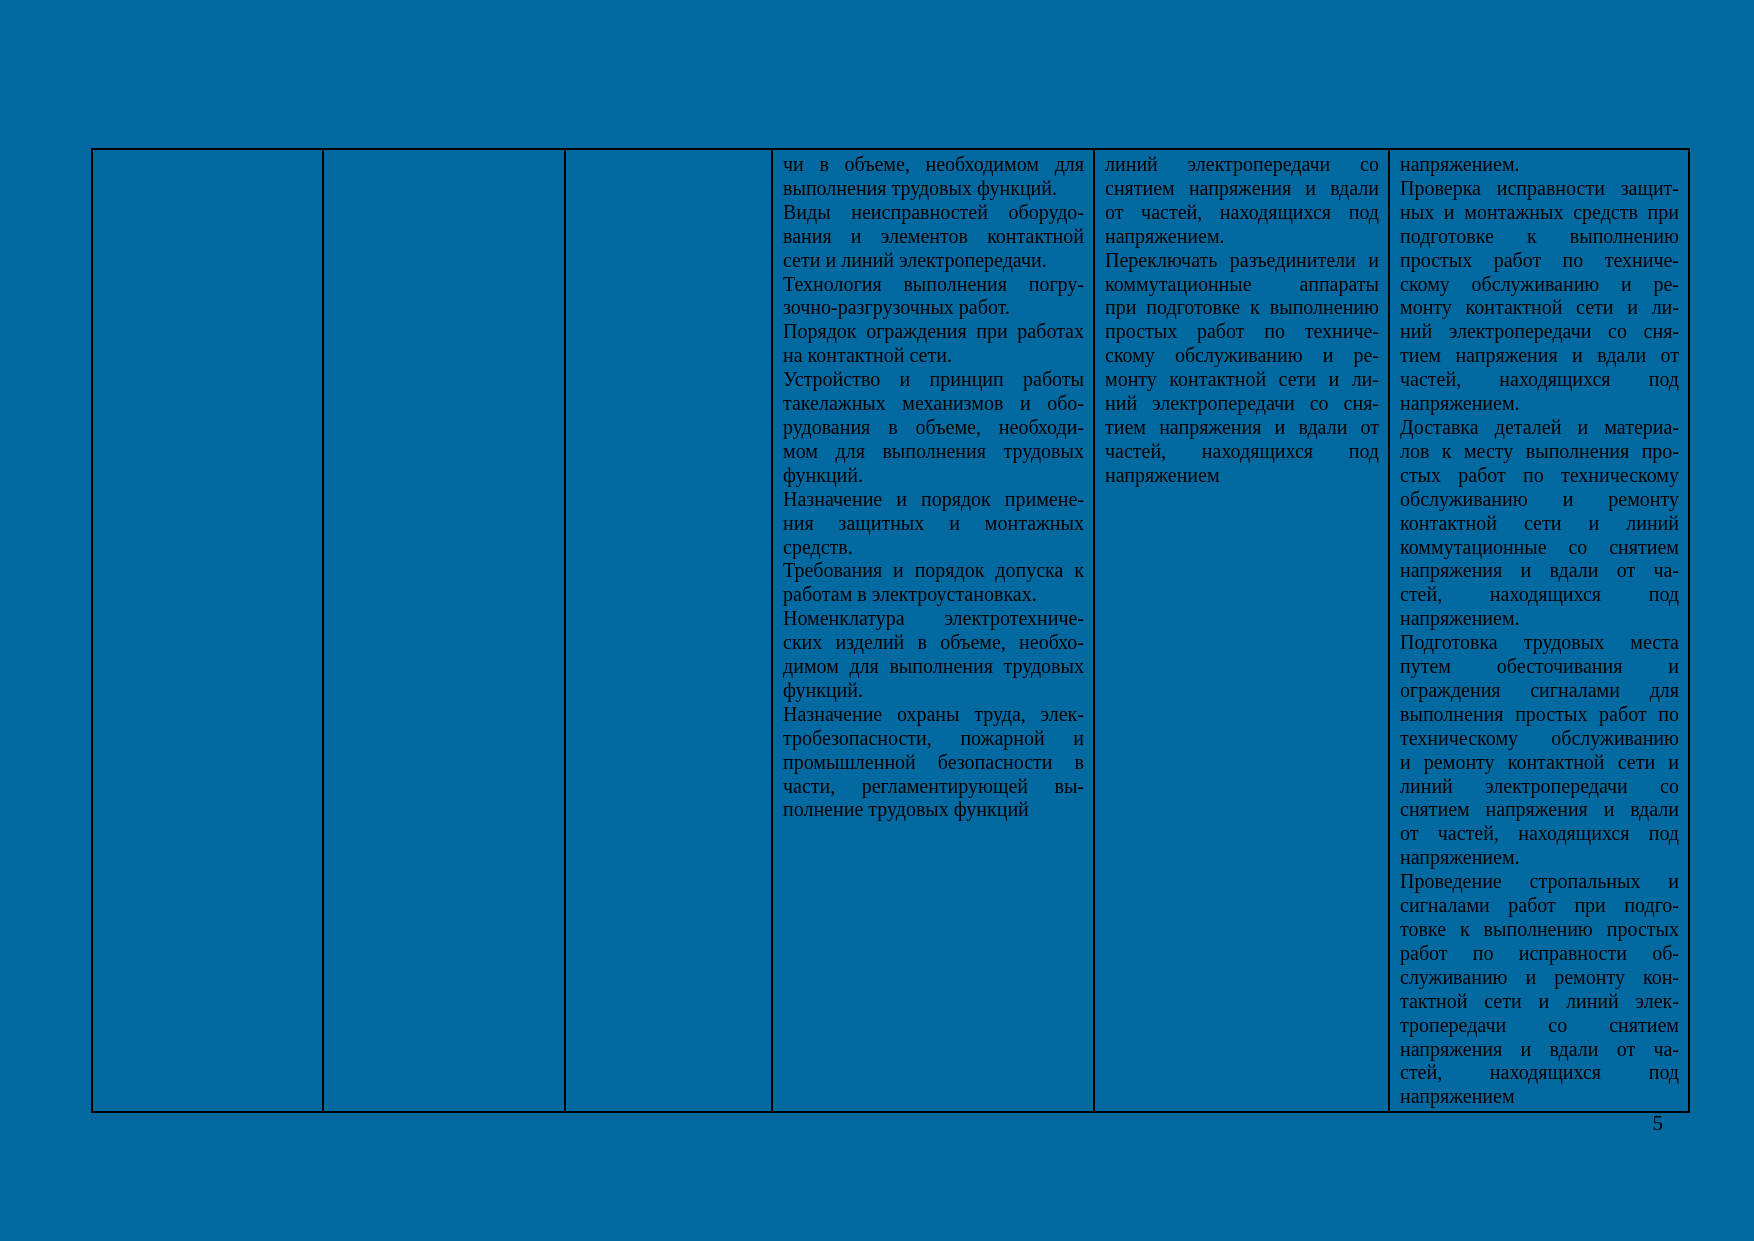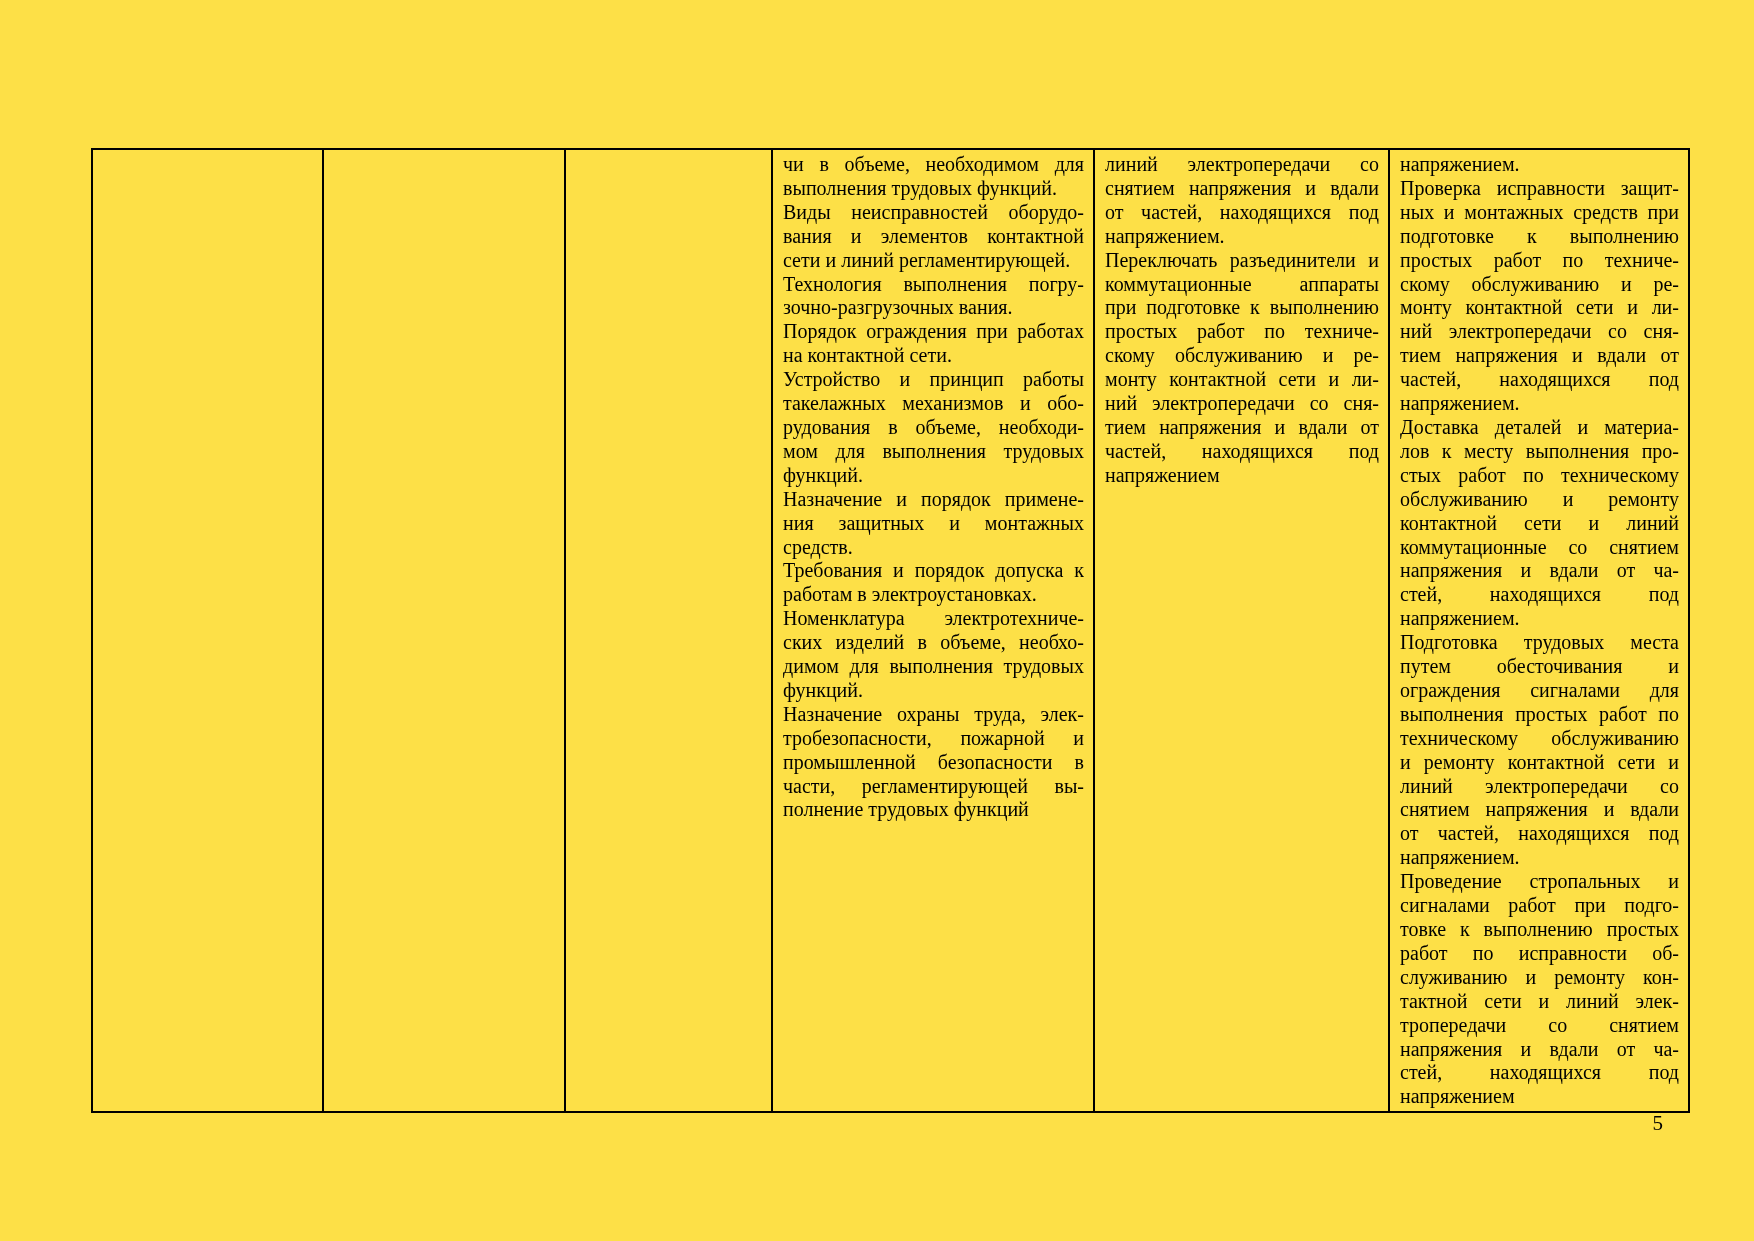--- a/index.html
+++ b/index.html
@@ -11,21 +11,21 @@
     width: 1754px;
     height: 1241px;
     overflow: hidden;
     font-family: "Liberation Serif", "DejaVu Serif", serif;
     color: #000000;
   }
   .page {
     position: relative;
     width: 1754px;
     height: 1241px;
-    background: #fde047;
+    background: #0369a1;
   }
   table.doc-table {
     position: absolute;
     left: 91px;
     top: 148px;
     width: 1597px;
     border-collapse: collapse;
     table-layout: fixed;
   }
   table.doc-table td {
@@ -77,23 +77,23 @@
     <tbody>
       <tr id="table-row">
           <td></td>
           <td></td>
           <td></td>
           <td>
             <div class="ln">чи в объеме, необходимом для</div>
             <div class="ln last">выполнения трудовых функций.</div>
             <div class="ln">Виды неисправностей оборудо-</div>
             <div class="ln">вания и элементов контактной</div>
-            <div class="ln last">сети и линий регламентирующей.</div>
+            <div class="ln last">сети и линий электропередачи.</div>
             <div class="ln">Технология выполнения погру-</div>
-            <div class="ln last">зочно-разгрузочных вания.</div>
+            <div class="ln last">зочно-разгрузочных работ.</div>
             <div class="ln">Порядок ограждения при работах</div>
             <div class="ln last">на контактной сети.</div>
             <div class="ln">Устройство и принцип работы</div>
             <div class="ln">такелажных механизмов и обо-</div>
             <div class="ln">рудования в объеме, необходи-</div>
             <div class="ln">мом для выполнения трудовых</div>
             <div class="ln last">функций.</div>
             <div class="ln">Назначение и порядок примене-</div>
             <div class="ln">ния защитных и монтажных</div>
             <div class="ln last">средств.</div>

